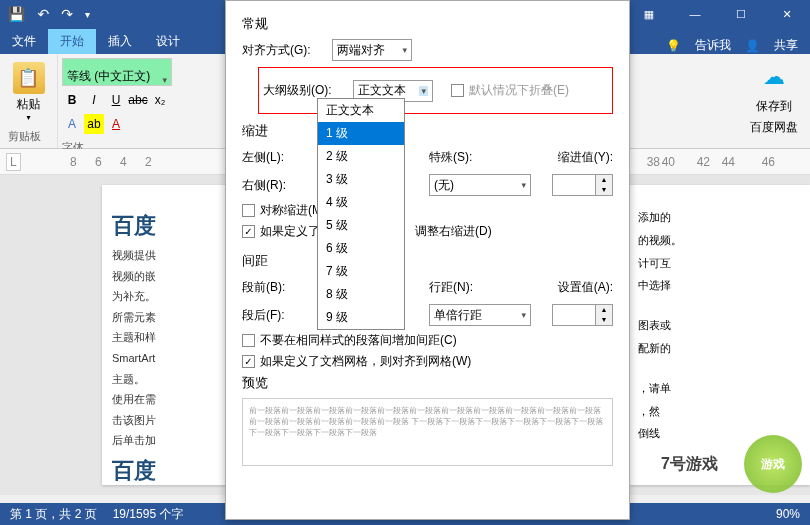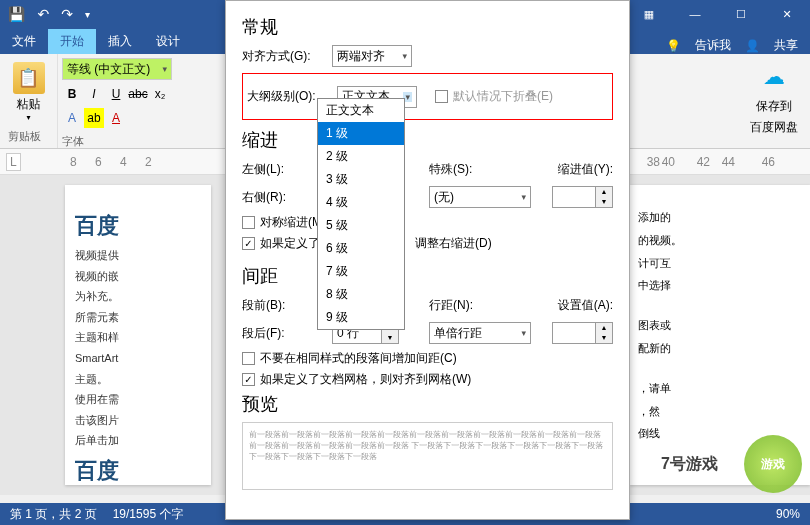--- a/index.html
+++ b/index.html
@@ -10,41 +10,41 @@
 .tab{padding:4px 12px;cursor:pointer}
 .tab.active{background:#7dd3fc;color:#2b579a}
 .tabs-right{margin-left:auto;display:flex;align-items:center;gap:14px;padding-right:12px;color:#fff}
 .ribbon-body{height:95px;background:#f3f3f3;border-bottom:1px solid #ccc;display:flex}
 .rgroup{border-right:1px solid #e0e0e0;padding:4px 8px;display:flex;flex-direction:column;justify-content:space-between}
 .rgroup .label{text-align:left;color:#666;font-size:11px;padding-top:2px}
 .paste-big{display:flex;flex-direction:column;align-items:center;justify-content:center;padding:4px 2px}
 .paste-icon{width:32px;height:32px;background:linear-gradient(#f9d97a,#e8b339);border-radius:3px;display:flex;align-items:center;justify-content:center;font-size:18px}
 .font-area{flex:1;padding:4px}
 .font-row{display:flex;align-items:center;gap:4px;margin-bottom:4px}
-.font-select{height:22px;border:1px solid #ccc;background:#bef264;padding:0 4px;min-width:110px;display:flex;align-items:center;justify-content:space-between}
+.font-select{height:28px;border:1px solid #ccc;background:#86efac;padding:0 4px;min-width:110px;display:flex;align-items:flex-end;justify-content:space-between}
 .btns{display:flex;gap:2px}
 .fbtn{width:20px;height:20px;display:flex;align-items:center;justify-content:center;border:1px solid transparent;cursor:pointer}
 .right-tools{display:flex;gap:18px;padding:6px 12px;align-items:flex-start}
 .tool-item{display:flex;flex-direction:column;align-items:center;gap:4px;cursor:pointer}
 .tool-icon{width:34px;height:34px;display:flex;align-items:center;justify-content:center;font-size:22px}
 .ruler-area{height:26px;background:#f8f8f8;border-bottom:1px solid #ddd;display:flex;align-items:center;position:relative;color:#888;font-size:10px}
 .ruler-area .mark{position:absolute}
 .doc-area{background:#e6e6e6;height:320px;padding:10px 0;overflow:hidden;position:relative}
-.page{background:#fff;width:146px;margin-left:65px;padding:20px 10px;box-shadow:0 1px 3px rgba(0,0,0,.2);height:300px}
+.page{background:#fff;width:146px;margin-left:102px;padding:20px 10px;box-shadow:0 1px 3px rgba(0,0,0,.2);height:300px}
 .page h2{font-size:22px;color:#1e4e79;margin:6px 0}
 .page p{font-size:11px;line-height:1.6;color:#333;margin:3px 0}
 .right-page{position:absolute;right:0;top:10px;width:180px;background:#fff;height:300px;padding:20px 8px;box-shadow:0 1px 3px rgba(0,0,0,.2)}
 .right-page p{font-size:11px;line-height:1.8;margin:3px 0}
 .dialog{position:absolute;left:225px;top:0;width:405px;height:520px;background:#fff;border:1px solid #aaa;box-shadow:0 2px 8px rgba(0,0,0,.3);padding:14px 16px;z-index:50}
-.dlg-section{font-size:18px;margin-bottom:6px}
+.dlg-section{font-size:13px;margin-bottom:6px}
 .dlg-row{display:flex;align-items:center;margin:6px 0;gap:6px}
 .dlg-label{width:84px;text-align:left}
 .dlg-select{height:22px;border:1px solid #9a9a9a;background:#fff;padding:0 4px;display:flex;align-items:center;justify-content:space-between;min-width:78px}
 .caret{font-size:9px;color:#555}
-.redbox{border:1px solid red;padding:4px;margin:2px 0 8px 0}
+.redbox{border:1px solid red;padding:4px;margin:2px 0 8px 16px}
 .dropdown{position:absolute;left:317px;top:98px;width:88px;background:#fff;border:1px solid #888;z-index:60}
 .dropdown .opt{padding:3px 8px;cursor:pointer}
 .dropdown .opt.sel{background:#0078d7;color:#fff}
 .checkbox-row{display:flex;align-items:center;gap:5px;margin:4px 0}
 .chk{width:13px;height:13px;border:1px solid #888;display:flex;align-items:center;justify-content:center;font-size:10px}
 .spin{display:flex;align-items:center}
 .spin input{width:50px;height:22px;border:1px solid #9a9a9a;padding:0 4px}
 .spin .arrows{display:flex;flex-direction:column;border:1px solid #9a9a9a;border-left:none}
 .spin .ar{width:16px;height:10px;background:#f0f0f0;font-size:7px;text-align:center;line-height:10px}
 .preview{border:1px solid #ccc;height:68px;margin-top:4px;padding:6px;font-size:8px;color:#999;line-height:1.4;overflow:hidden}

